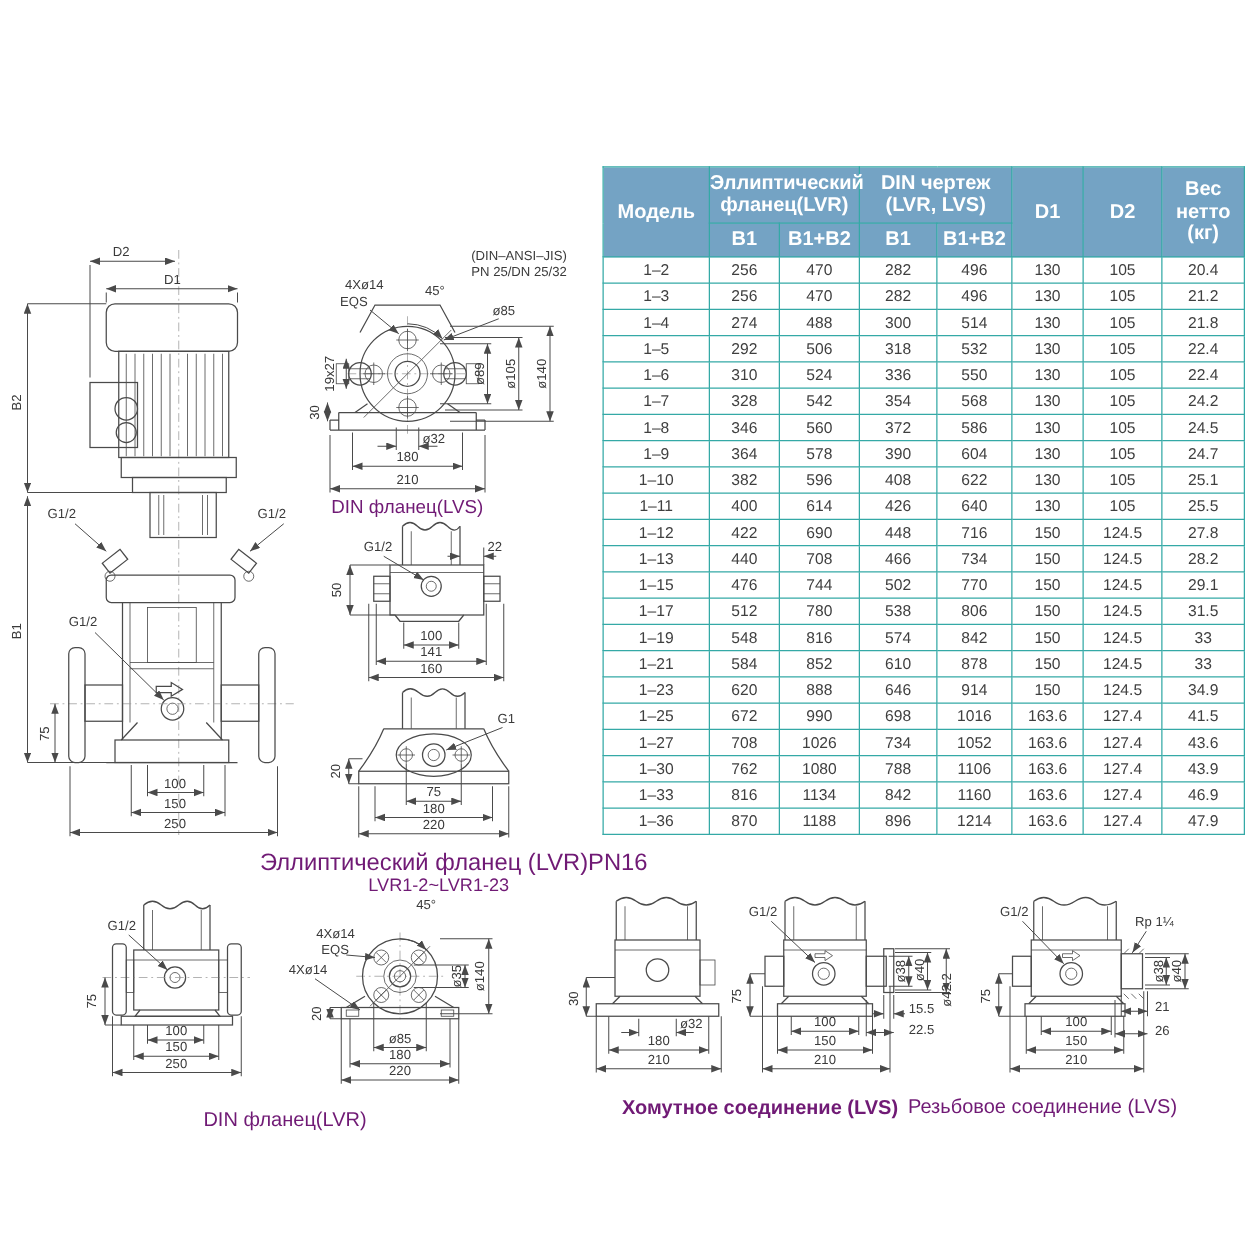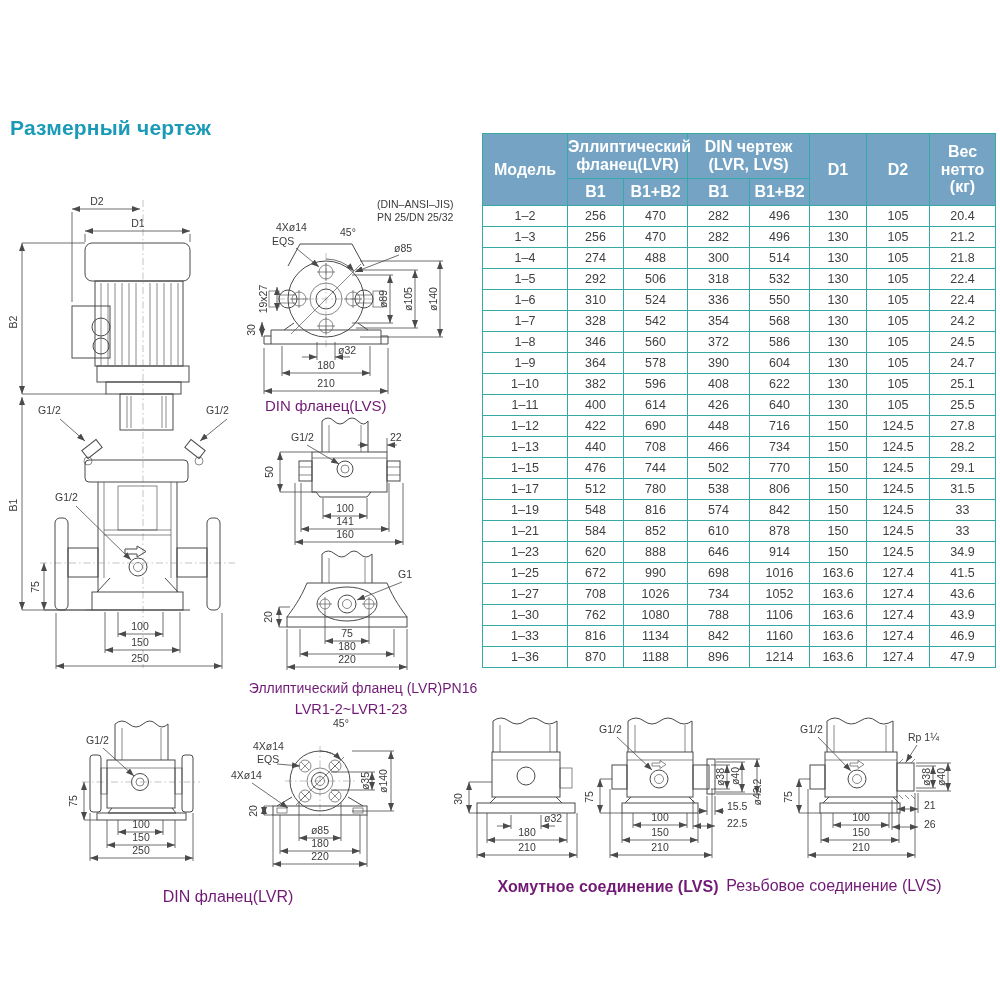--- a/index.html
+++ b/index.html
@@ -28,21 +28,20 @@
   .thin{stroke-width:.65;}
   .dimln{stroke:#4a4a4a;fill:none;stroke-width:.8;}
   .dash{stroke:#9a9a9a;fill:none;stroke-width:.6;stroke-dasharray:7 3 1.5 3;}
   .fillarrow{fill:#4a4a4a;stroke:none;}
 </style>
 </head>
 <body style="--accent: #1b9ab8; --table_header_bg: #74a3c4; --table_border: #34a9a6;">
 
 <div class="page">
 
-  <div class="title">Размерный чертеж</div>
 
   <svg width="1000" height="1000" viewBox="0 0 1000 1000" style="position:absolute;left:0;top:0;">
     <defs>
       <marker id="me" markerUnits="userSpaceOnUse" markerWidth="9" markerHeight="7" refX="8" refY="3" orient="auto">
         <path class="fillarrow" d="M0,0L8,3L0,6Z"></path>
       </marker>
       <marker id="ms" markerUnits="userSpaceOnUse" markerWidth="9" markerHeight="7" refX="8" refY="3" orient="auto-start-reverse">
         <path class="fillarrow" d="M0,0L8,3L0,6Z"></path>
       </marker>
     </defs>
@@ -720,19 +719,19 @@
           <td>1214</td>
           <td>163.6</td>
           <td>127.4</td>
           <td>47.9</td>
         </tr>
       </tbody>
   </table>
 
 
   <div class="cap" style="left:265px;top:397px;font-size:15px;">DIN фланец(LVS)</div>
-  <div class="cap capc" style="left:363px;top:680px;font-size:14px;">Эллиптический фланец (LVR)PN16</div>
+  <div class="cap capc" style="left:363px;top:680px;font-size:19px;">Эллиптический фланец (LVR)PN16</div>
   <div class="cap capc" style="left:341px;top:701px;font-size:14.5px;padding-left:20px;">LVR1-2~LVR1-23</div>
   <div class="cap capc" style="left:228px;top:888px;font-size:16px;">DIN фланец(LVR)</div>
   <div class="cap capc" style="left:608px;top:878px;font-size:16px;font-weight:bold;">Хомутное соединение (LVS)</div>
   <div class="cap capc" style="left:834px;top:877px;font-size:16px;">Резьбовое соединение (LVS)</div>
 
 </div>
 
 </body></html>

